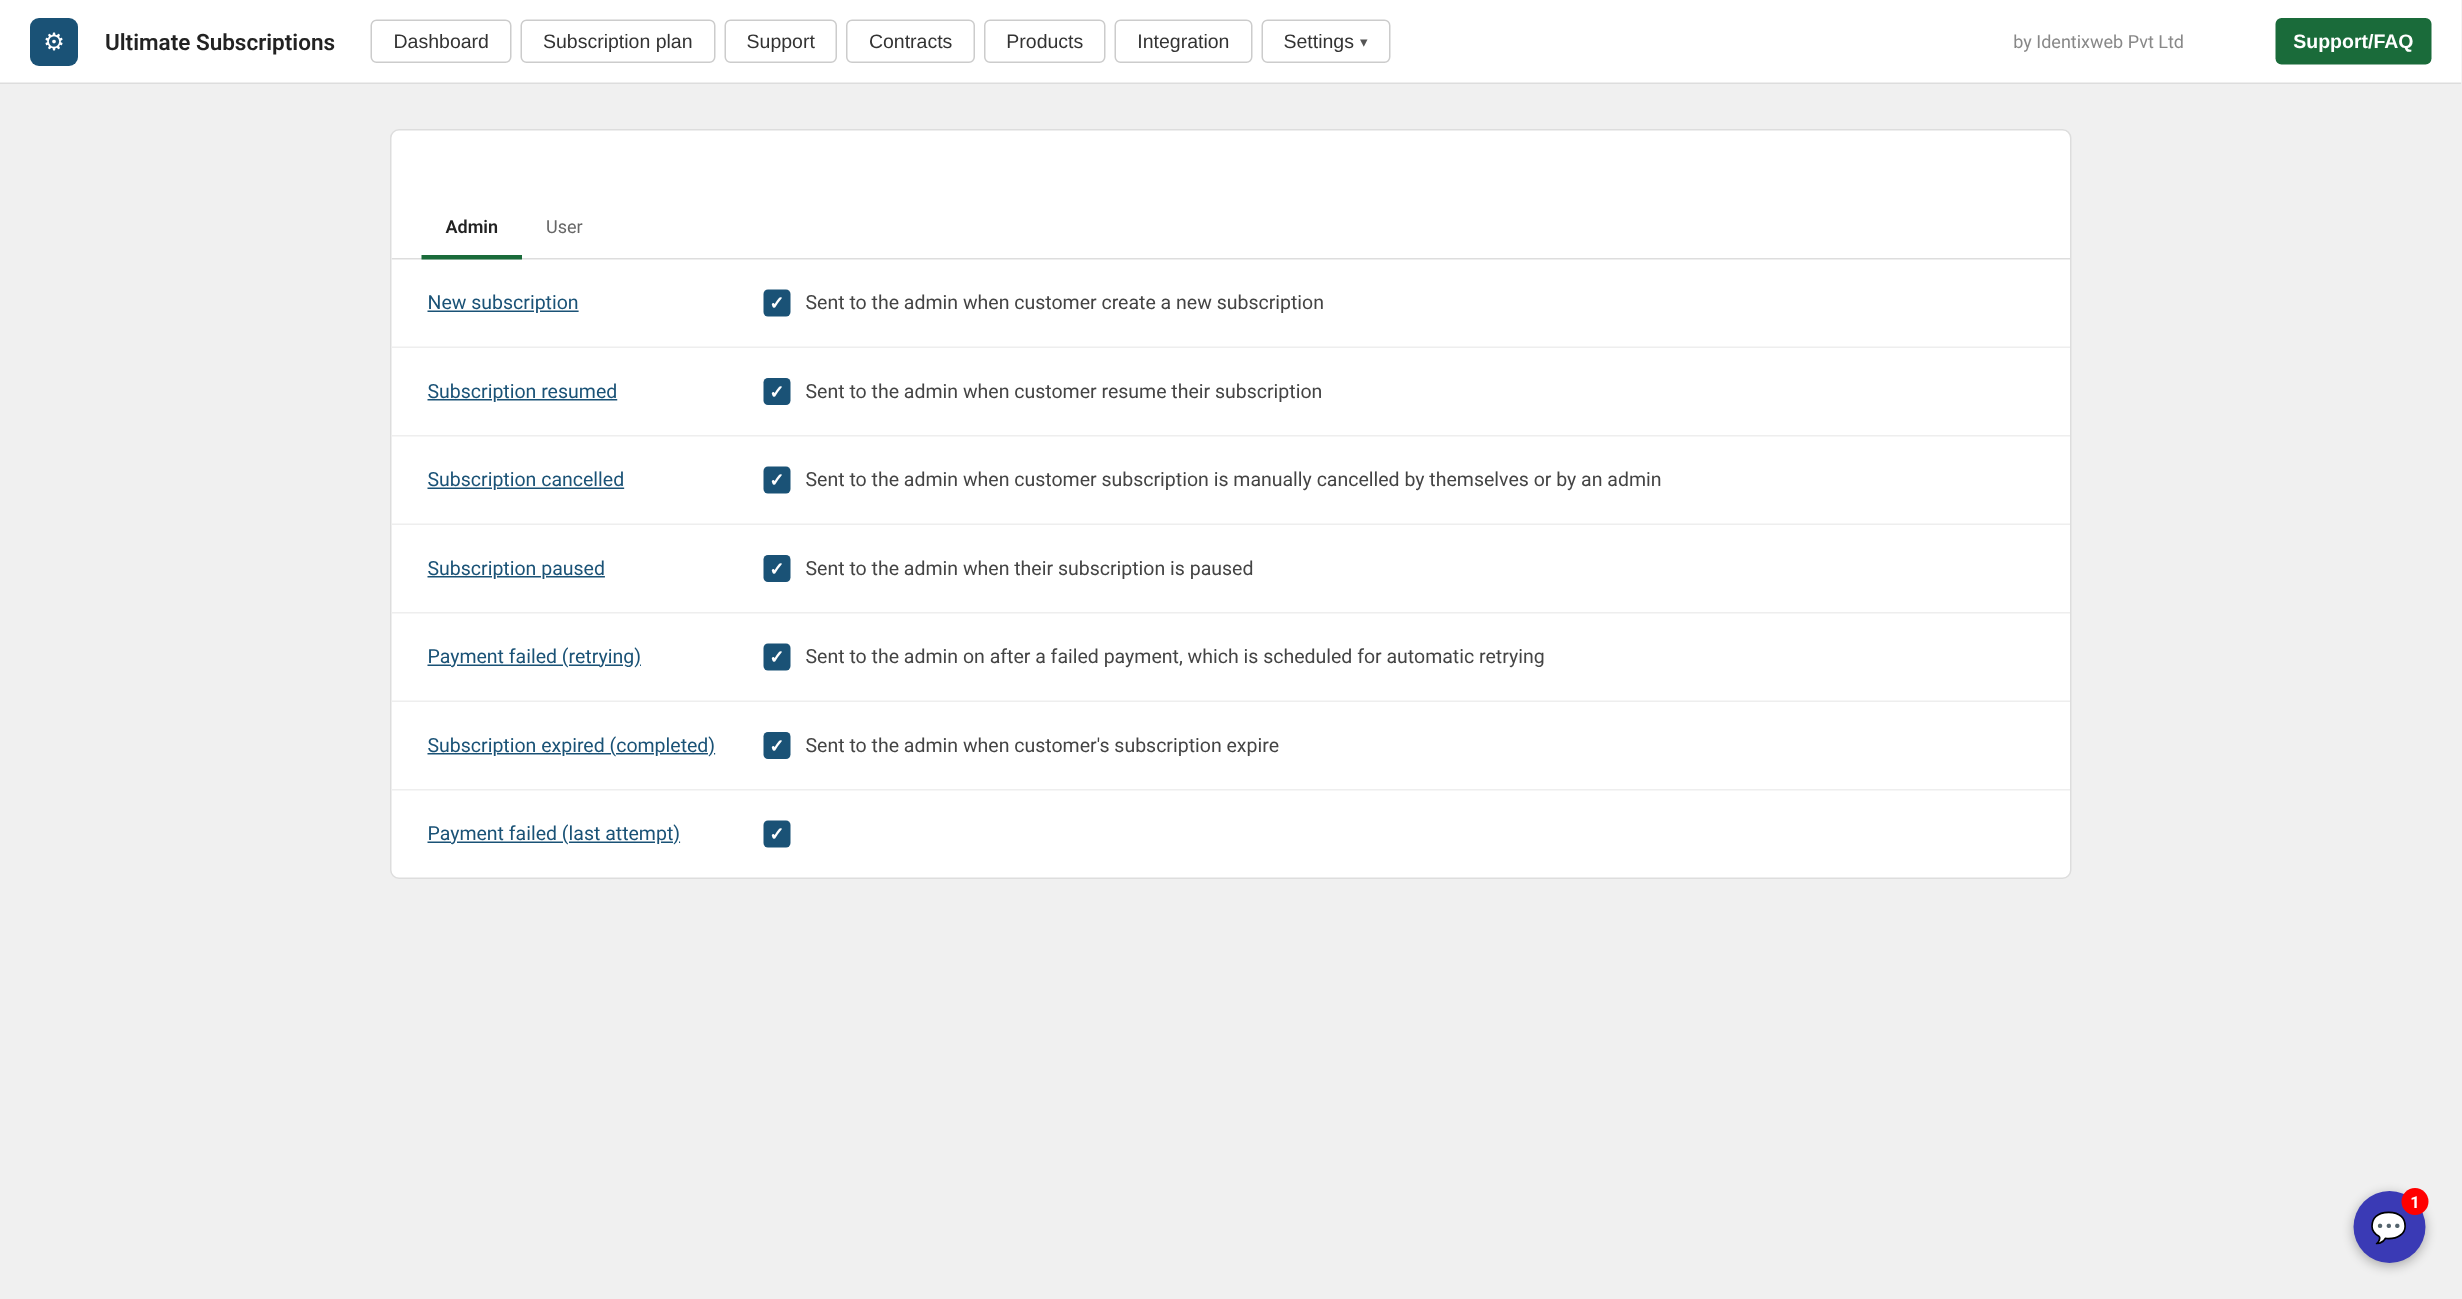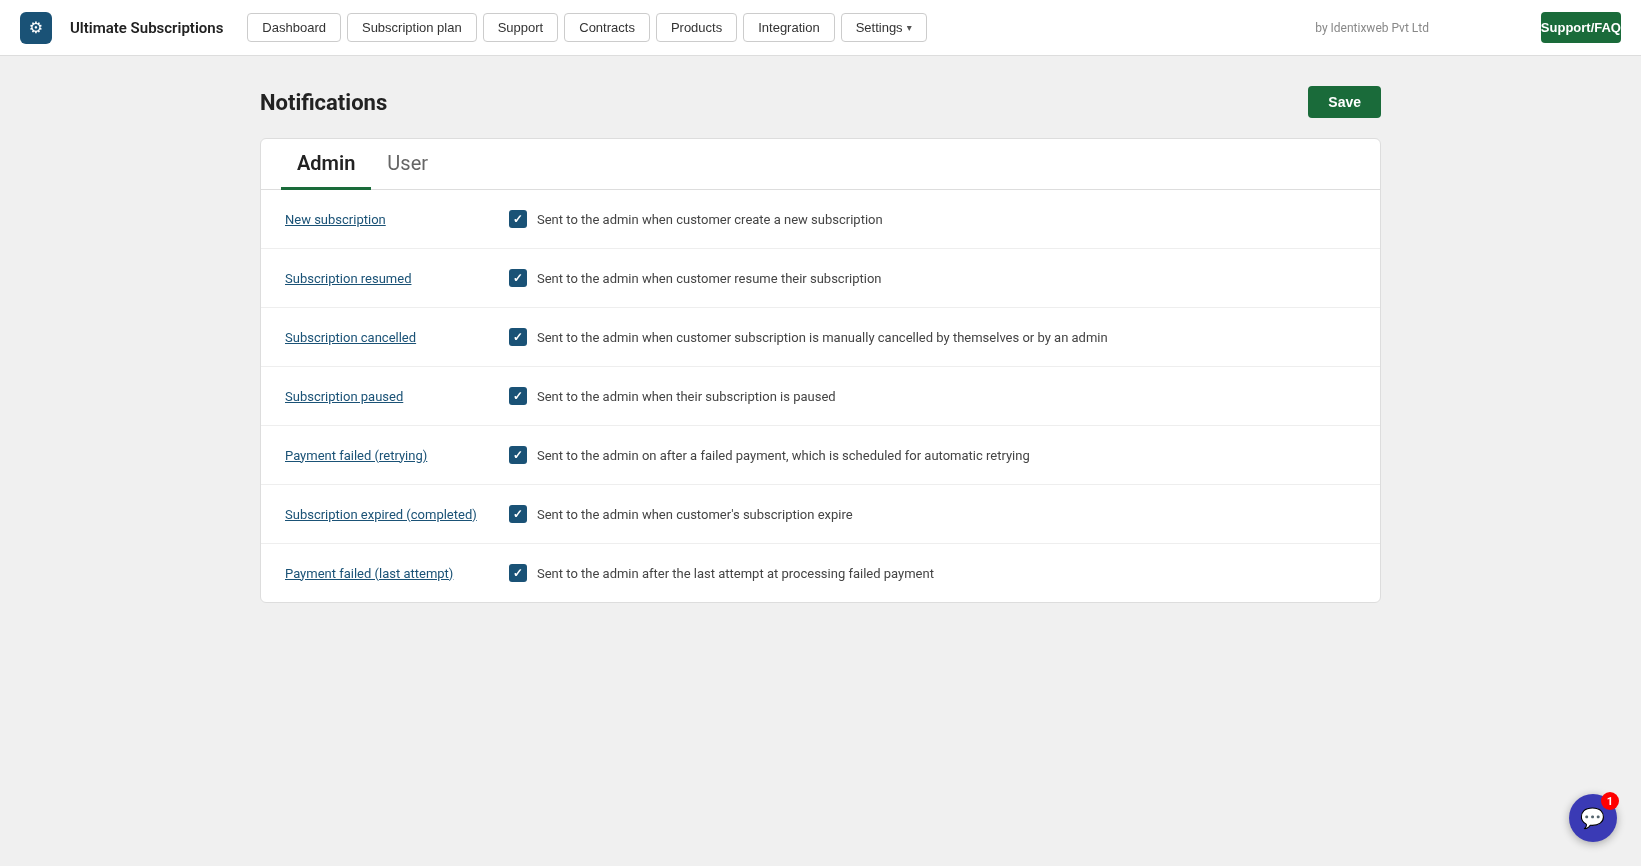--- a/index.html
+++ b/index.html
@@ -58,30 +58,30 @@
       color: #333;
       font-weight: 500;
     }
     .nav-btn.has-arrow {
       display: flex;
       align-items: center;
       gap: 4px;
     }
     .by-text {
       position: absolute;
-      right: 212px;
+      right: 185px;
       color: #888;
       font-size: 12px;
     }
     .support-btn {
       background: #1a6b3a;
       color: white;
       border: none;
       border-radius: 4px;
-      padding: 8px 0;
+      padding: 8px 12px;
       font-size: 13px;
       font-weight: 600;
       cursor: pointer;
       margin-left: auto;
     }
     
     .main {
       padding: 30px 260px;
     }
     .page-header {
@@ -112,25 +112,26 @@
       overflow: hidden;
     }
     
     .tabs {
       display: flex;
       border-bottom: 1px solid #ddd;
       padding: 0 20px;
     }
     .tab {
       padding: 12px 16px;
-      font-size: 20px;
+      font-size: 12px;
       cursor: pointer;
       color: #666;
       border-bottom: 3px solid transparent;
       margin-bottom: -1px;
+      margin-top: 45px;
     }
     .tab.active {
       color: #222;
       border-bottom-color: #1a6b3a;
       font-weight: 600;
     }
     
     .notification-row {
       display: flex;
       align-items: center;
@@ -228,24 +229,20 @@
     <button class="nav-btn has-arrow">
       <span>Settings</span>
       <span class="chevron">▾</span>
     </button>
   </div>
   <span class="by-text">by Identixweb Pvt Ltd</span>
   <button class="support-btn">Support/FAQ</button>
 </div>
 
 <div class="main">
-  <div class="page-header">
-    <h1 class="page-title">Notifications</h1>
-    <button class="save-btn">Save</button>
-  </div>
 
   <div class="card">
 
     <div class="tabs">
       <div class="tab active">Admin</div>
       <div class="tab">User</div>
     </div>
 
     <div id="notification-rows">
         <div class="notification-row">
@@ -287,21 +284,20 @@
           <a class="notification-link" href="#">Subscription expired (completed)</a>
           <div class="notification-content">
             <div class="checkbox-checked"></div>
             <span class="notification-desc">Sent to the admin when customer's subscription expire</span>
           </div>
         </div>
         <div class="notification-row">
           <a class="notification-link" href="#">Payment failed (last attempt)</a>
           <div class="notification-content">
             <div class="checkbox-checked"></div>
-            <span class="notification-desc">Sent to the admin after the last attempt at processing failed payment</span>
           </div>
         </div>
       </div>
   </div>
 </div>
 
 <div class="chat-widget" style="position:fixed; bottom:24px; right:24px;">
   <span>💬</span>
   <div class="chat-badge">1</div>
 </div>

